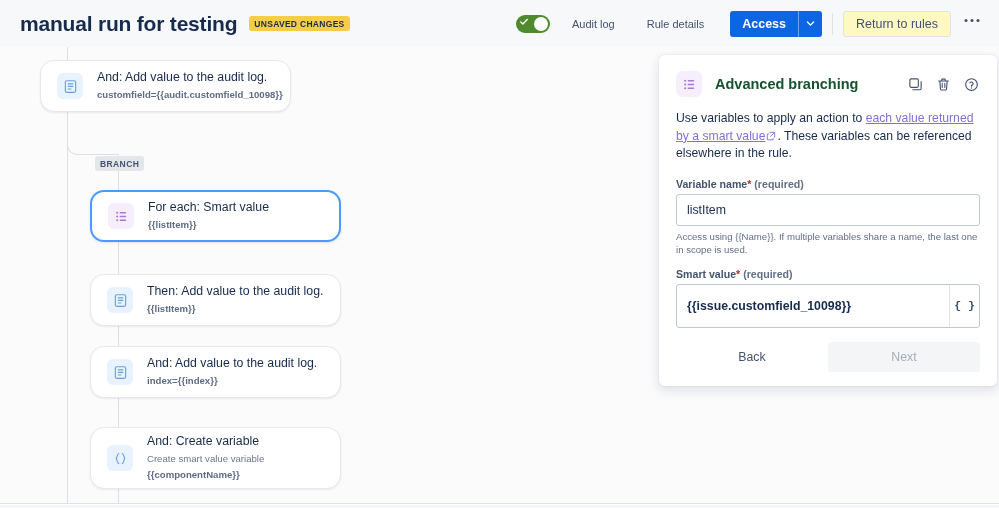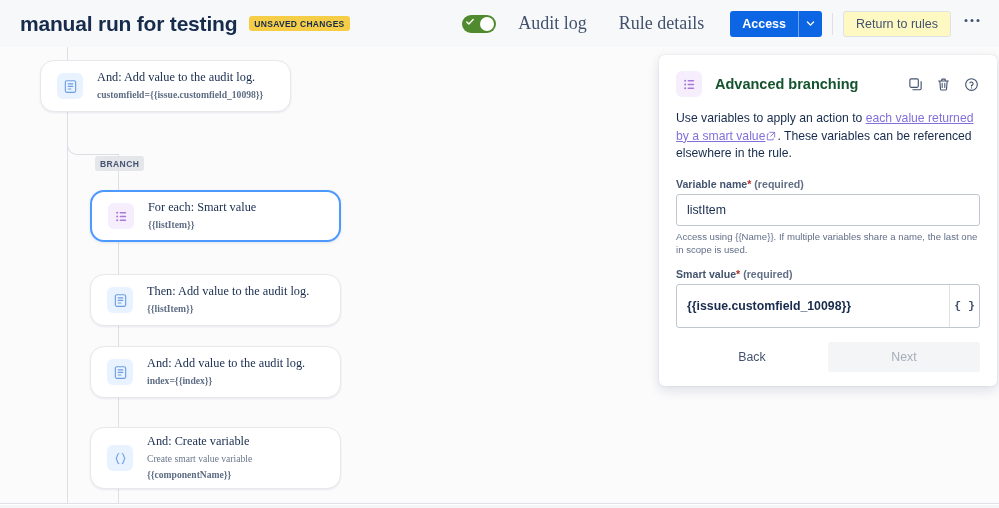--- a/index.html
+++ b/index.html
@@ -63,28 +63,27 @@
     width: 14px; height: 14px;
     border-radius: 50%;
     background: #ffffff;
   }
   .toggle .check {
     position: absolute;
     left: 4px; top: 3px;
     width: 8px; height: 8px;
   }
   .tb-link {
-    font-size: 18px;
+    font-size: 11px;
     color: #42526e;
     padding: 6px 10px;
     border-radius: 3px;
     cursor: pointer;
     white-space: nowrap;
     margin-left: 12px;
-    font-family: Liberation Serif, serif;
   }
   .btn-update {
     margin-left: 16px;
     display: flex;
     align-items: stretch;
     height: 26px;
   }
   .btn-update .main {
     background: #0c66e4;
     color: #ffffff;
@@ -179,21 +178,20 @@
   .card {
     position: absolute;
     background: #ffffff;
     border: 1px solid #e6e8eb;
     border-radius: 14px;
     box-shadow: 0 1px 2px rgba(9,30,66,0.08);
     display: flex;
     align-items: center;
     padding: 0 16px;
     cursor: pointer;
-    font-family: Liberation Serif, serif;
   }
   .card.selected {
     border: 2px solid #4c9aff;
     box-shadow: 0 1px 3px rgba(9,30,66,0.10);
   }
   .card-icon {
     width: 26px; height: 26px;
     border-radius: 6px;
     display: flex;
     align-items: center;
@@ -442,21 +440,21 @@
     <div class="card-icon blue">
       <svg width="15" height="15" viewBox="0 0 16 16">
         <rect x="2.5" y="1.8" width="11" height="12.4" rx="1.6" stroke="#6b9fe3" stroke-width="1.2" fill="none"></rect>
         <rect x="5" y="4.6" width="6" height="1.2" rx="0.6" fill="#6b9fe3"></rect>
         <rect x="5" y="7.3" width="6" height="1.2" rx="0.6" fill="#6b9fe3"></rect>
         <rect x="5" y="10" width="4" height="1.2" rx="0.6" fill="#6b9fe3"></rect>
       </svg>
     </div>
     <div class="card-text">
       <div class="card-title">And: Add value to the audit log.</div>
-      <div class="card-sub">customfield={{issue.customfield_10098}}</div>
+      <div class="card-sub">customfield={{audit.customfield_10098}}</div>
     </div>
   </div>
 
   <div class="card selected" style="left:90px; top:143px; width:251px; height:52px;">
     <div class="card-icon purple">
       <svg width="15" height="15" viewBox="0 0 16 16">
         <circle cx="3.4" cy="4" r="1.1" fill="#a779d6"></circle>
         <circle cx="3.4" cy="8" r="1.1" fill="#a779d6"></circle>
         <circle cx="3.4" cy="12" r="1.1" fill="#a779d6"></circle>
         <rect x="6" y="3.3" width="7" height="1.4" rx="0.7" fill="#a779d6"></rect>

